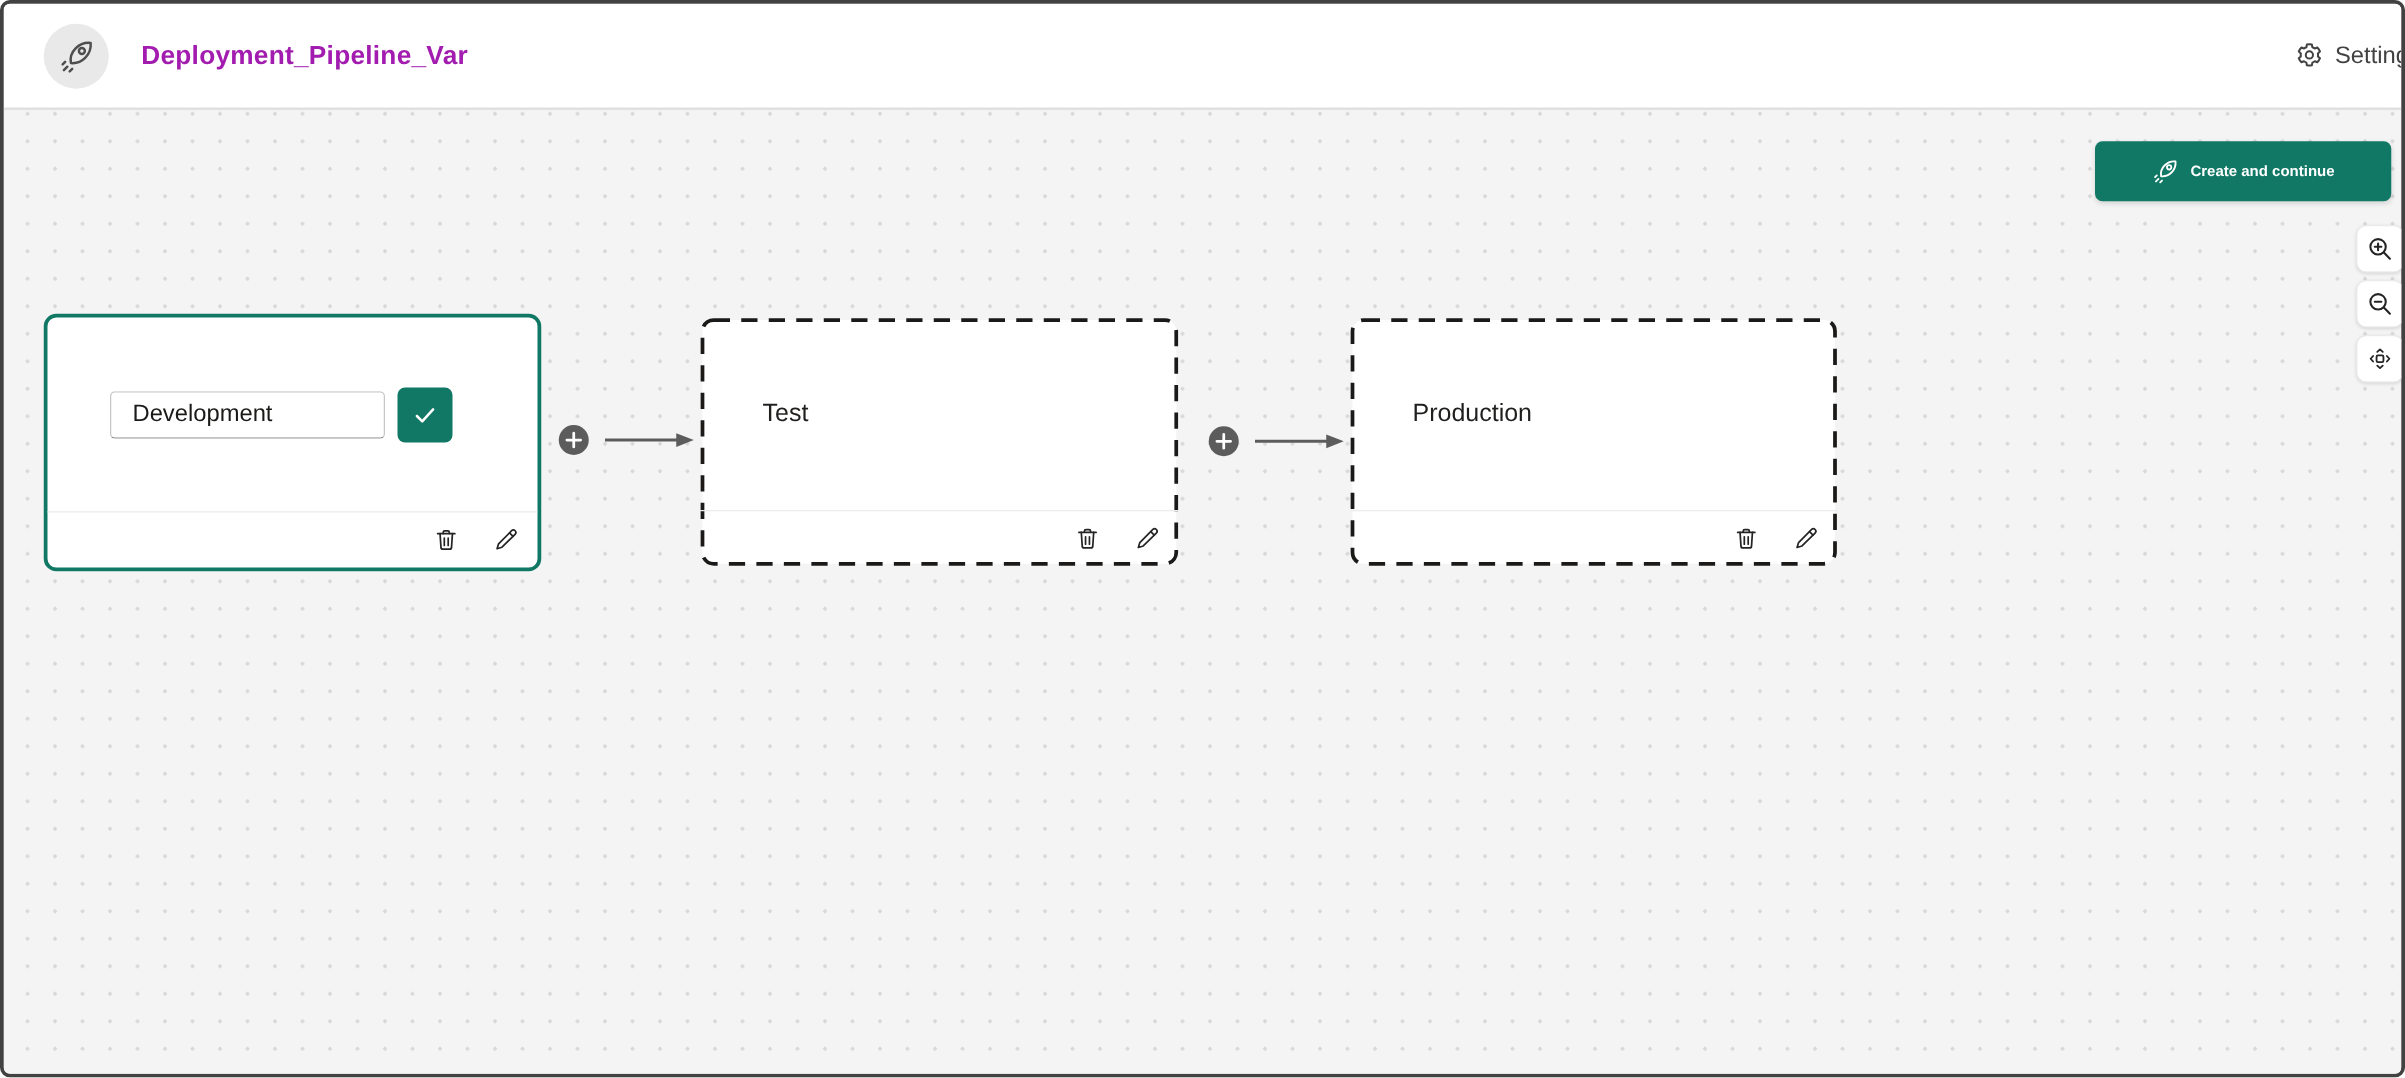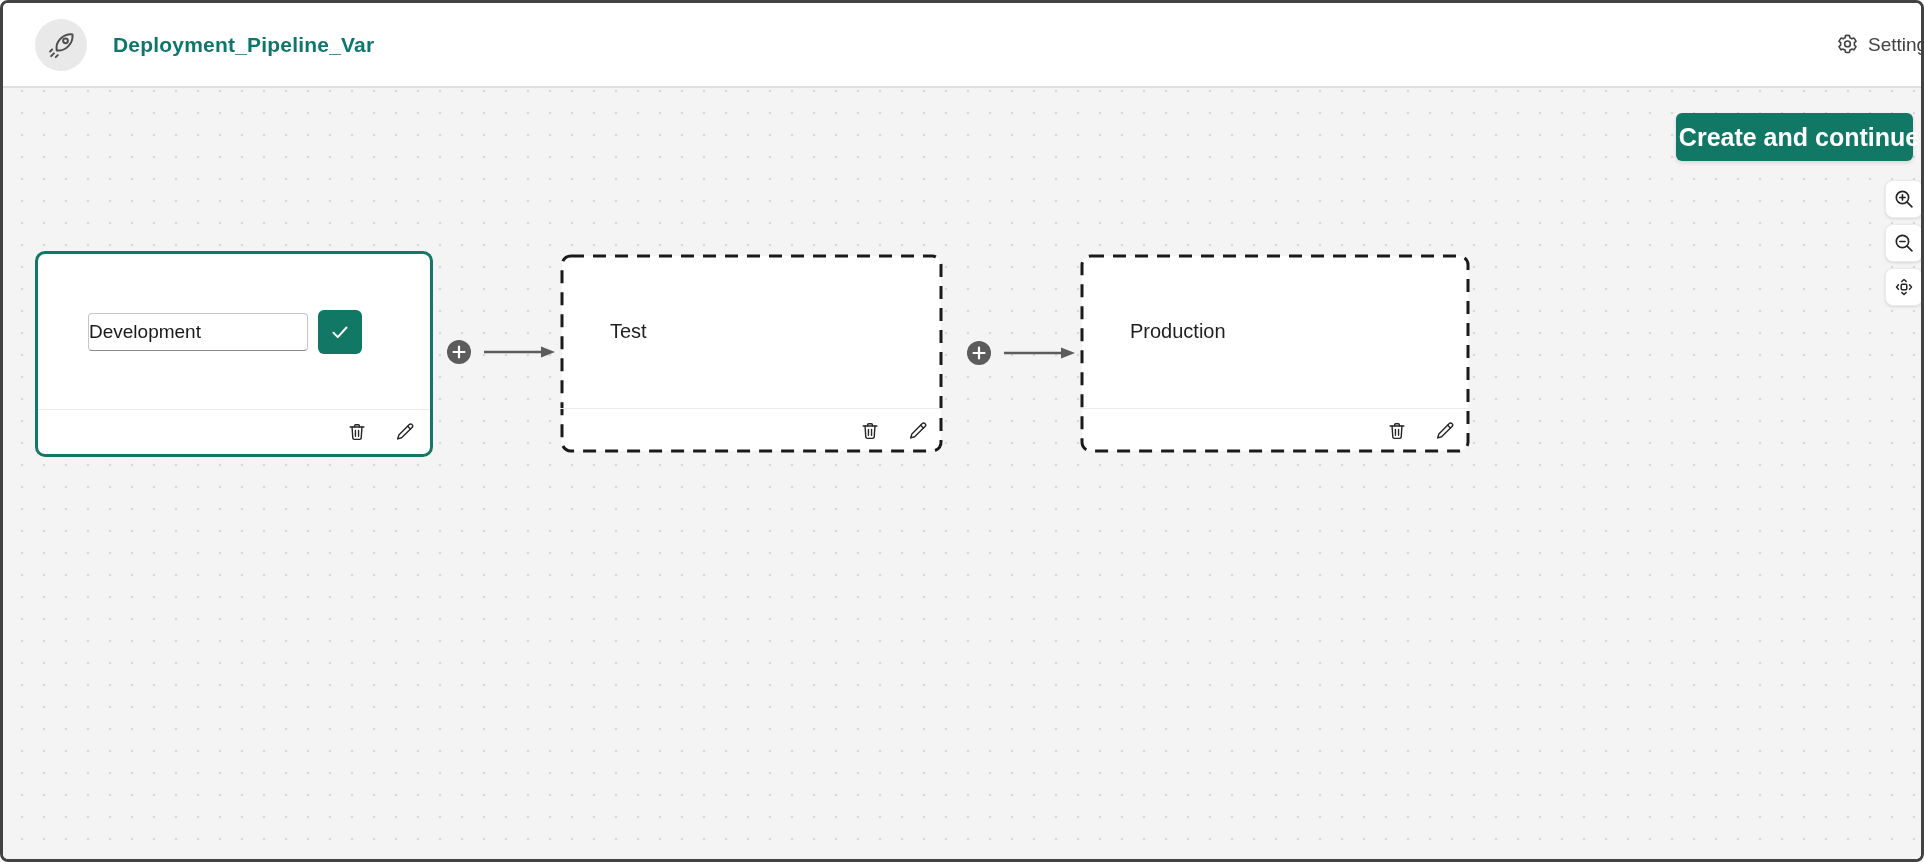--- a/index.html
+++ b/index.html
@@ -16,41 +16,41 @@
     border-bottom:2px solid #e0e0e0;
     display:flex; align-items:center; padding-left:32px;
     position:relative; z-index:5;
   }
   .avatar {
     width:52px; height:52px; border-radius:50%;
     background:#e9e9e9; display:flex; align-items:center; justify-content:center;
     color:#4f4f4f; flex:0 0 auto;
   }
   .page-title {
-    margin-left:26px; font-size:21px; font-weight:700; color:#0f766e;
+    margin-left:26px; font-size:21px; font-weight:700; color:#a21caf;
     letter-spacing:.2px; white-space:nowrap;
   }
   .settings {
     position:absolute; left:1833px; top:0; height:100%;
     display:flex; align-items:center; gap:9px;
     background:none; border:none; cursor:pointer;
     color:#424242; font-size:19px; font-family:inherit; white-space:nowrap;
   }
   
   .canvas {
     position:relative; flex:1 1 auto;
     background-color:#f4f4f4;
     background-image:radial-gradient(circle, #d9d9d9 1.4px, transparent 1.6px);
     background-size:22px 22px; background-position:8px 14px;
   }
   .create-btn {
     position:absolute; left:1673px; top:25px; width:237px; height:48px;
     background:#117865; color:#fff; border:none; border-radius:6px;
     display:flex; align-items:center; justify-content:center; gap:9px;
-    font-size:25px; font-weight:700; font-family:inherit; cursor:pointer;
+    font-size:12px; font-weight:700; font-family:inherit; cursor:pointer;
     box-shadow:0 2px 4px rgba(0,0,0,.12); white-space:nowrap;
   }
   .zoom-toolbar {
     position:absolute; left:1882px; top:92px;
     display:flex; flex-direction:column; gap:6px;
   }
   .zoom-btn {
     width:38px; height:38px; background:#fff; border:1px solid #ebebeb;
     border-radius:8px; display:flex; align-items:center; justify-content:center;
     color:#242424; cursor:pointer; box-shadow:0 1px 3px rgba(0,0,0,.12);
@@ -63,21 +63,21 @@
   }
   .stage-card.dashed { background:transparent; display:flex; flex-direction:column; }
   .dash-rect { position:absolute; left:0; top:0; z-index:0; }
   .stage-body {
     flex:1 1 auto; position:relative; z-index:1;
     display:flex; align-items:center; padding-left:50px;
   }
   .stage-label { font-size:20px; color:#201f1e; }
   .stage-input {
     width:220px; height:38px; border:1px solid #c8c6c4; border-bottom-color:#8a8886;
-    border-radius:4px; padding:0 0; font-size:19px; color:#1b1a19;
+    border-radius:4px; padding:0 17px; font-size:19px; color:#1b1a19;
     font-family:inherit; background:#fff; outline:none;
   }
   .confirm-btn {
     width:44px; height:44px; margin-left:10px; background:#117865;
     border:none; border-radius:6px; display:flex; align-items:center;
     justify-content:center; cursor:pointer; color:#fff;
   }
   .stage-footer {
     flex:0 0 45px; position:relative; z-index:1;
     border-top:1px solid #ececec;

